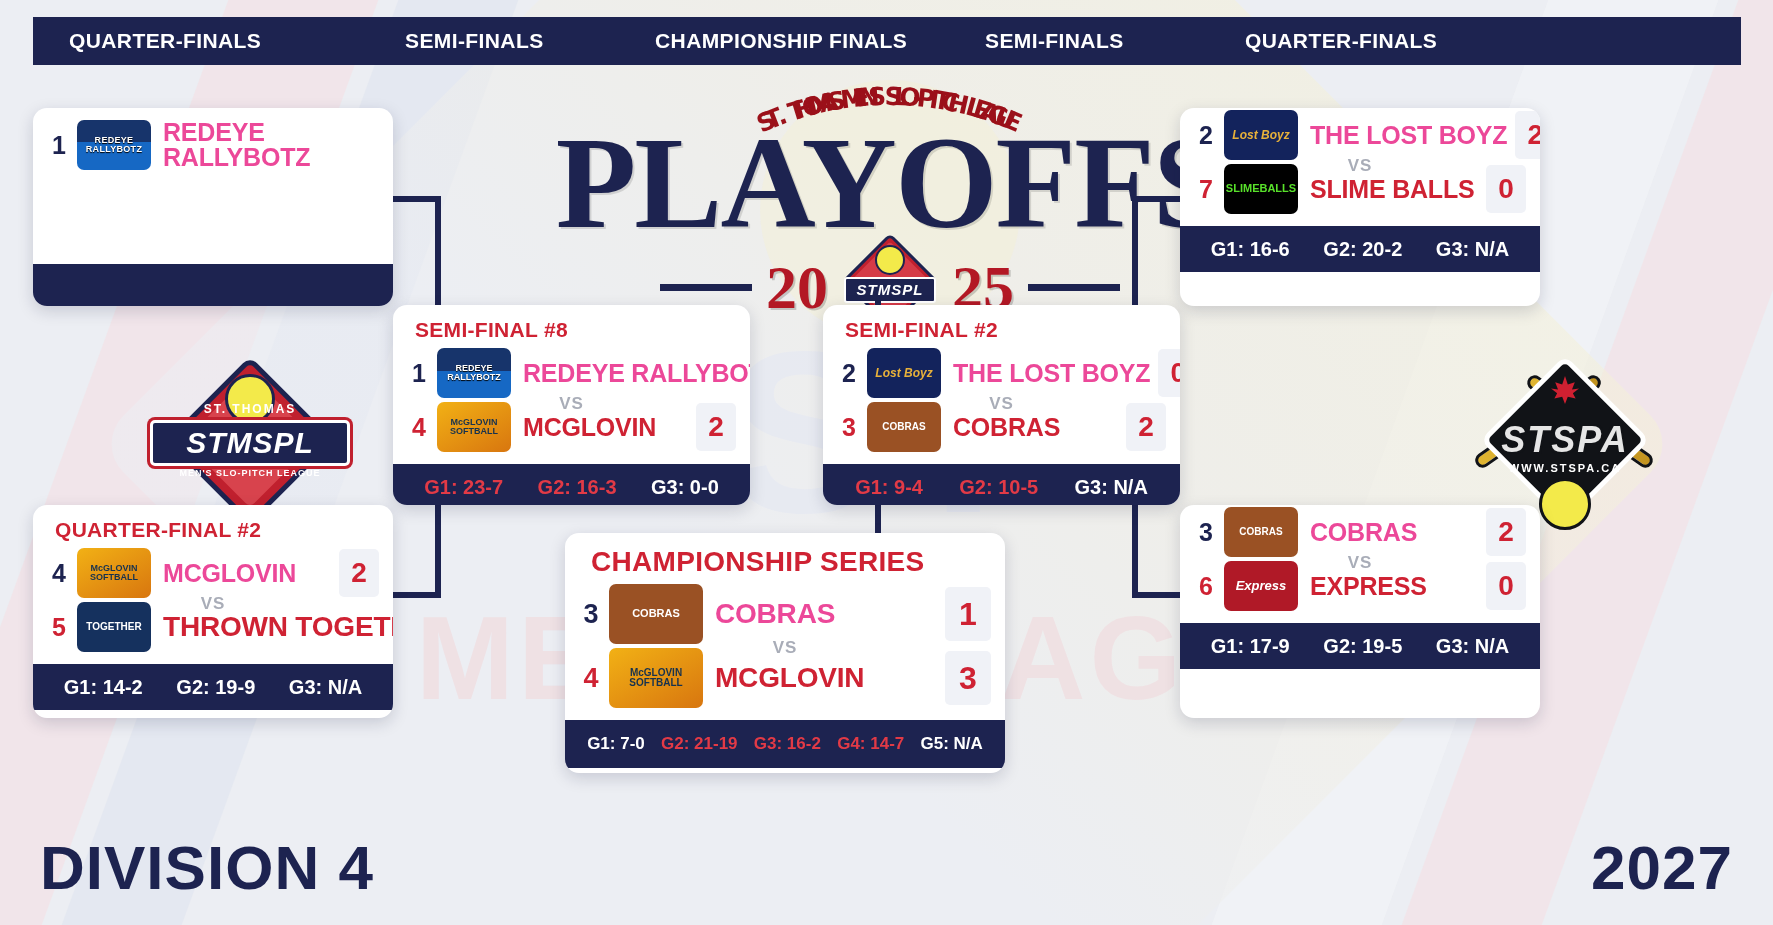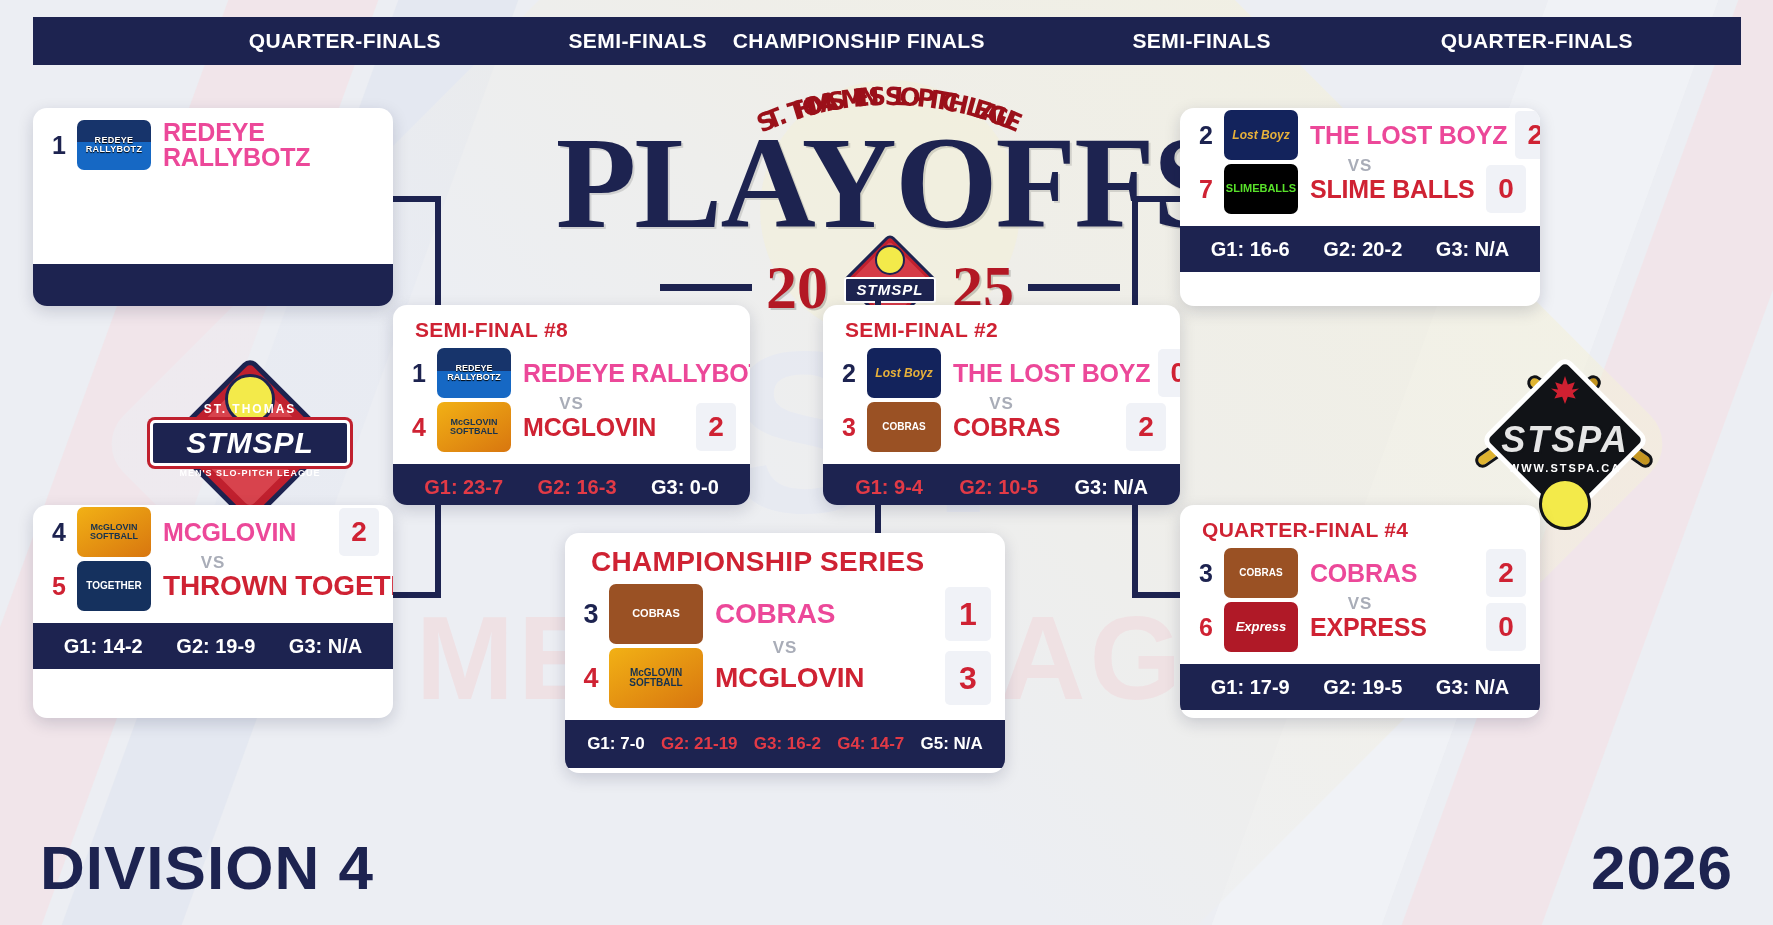--- a/index.html
+++ b/index.html
@@ -38,21 +38,21 @@
   }
 
   
   #round-header {
     position: absolute; left: 33px; top: 17px; width: 1708px; height: 48px;
     background: #1d2350; z-index: 6;
     display: flex; align-items: center;
   }
   #round-header .rh {
     color: #ffffff; font-size: 21px; font-weight: 800; letter-spacing: .4px;
-    text-align: right; position: absolute; white-space: nowrap;
+    text-align: left; position: absolute; white-space: nowrap;
   }
   #rh0 { left: 36px;  width: 372px; }
   #rh1 { left: 372px; width: 302px; }
   #rh2 { left: 622px; width: 330px; }
   #rh3 { left: 952px; width: 286px; }
   #rh4 { left: 1212px;width: 388px; }
 
   
   #hero { position: absolute; left: 470px; top: 82px; width: 840px; height: 220px; z-index: 2; text-align: center; }
   #hero-arc {
@@ -435,20 +435,21 @@
     </div>
   </div>
   <div class="card-foot">
     <span class="gscore played">G1: 9-4</span>
     <span class="gscore played">G2: 10-5</span>
     <span class="gscore na">G3: N/A</span>
   </div>
 </div>
 
 <div class="card" id="card-qf2">
+  <div class="card-title">QUARTER-FINAL #2</div>
   <div class="rows">
     <div class="trow">
       <div class="seed win">4</div>
       <div class="tlogo" style="background:linear-gradient(150deg,#f2b115,#d8760f);">
         <span style="font-size:9px;color:#16324f;">McGLOVIN<br>SOFTBALL</span>
       </div>
       <div class="tname win">MCGLOVIN</div>
       <div class="score">2</div>
     </div>
     <div class="vs" style="top:48px;">VS</div>
@@ -462,21 +463,20 @@
     </div>
   </div>
   <div class="card-foot">
     <span class="gscore na">G1: 14-2</span>
     <span class="gscore na">G2: 19-9</span>
     <span class="gscore na">G3: N/A</span>
   </div>
 </div>
 
 <div class="card" id="card-qf4">
-  <div class="card-title">QUARTER-FINAL #4</div>
   <div class="rows">
     <div class="trow">
       <div class="seed win">3</div>
       <div class="tlogo" style="background:#9a5124;">
         <span style="font-size:10px;">COBRAS</span>
       </div>
       <div class="tname win">COBRAS</div>
       <div class="score">2</div>
     </div>
     <div class="vs" style="top:48px;">VS</div>
@@ -520,13 +520,13 @@
   <div class="card-foot">
     <span class="gscore na">G1: 7-0</span>
     <span class="gscore played">G2: 21-19</span>
     <span class="gscore played">G3: 16-2</span>
     <span class="gscore played">G4: 14-7</span>
     <span class="gscore na">G5: N/A</span>
   </div>
 </div>
 
 <div id="division-label">DIVISION 4</div>
-<div id="year-label">2026</div>
+<div id="year-label">2027</div>
 
 </body></html>

